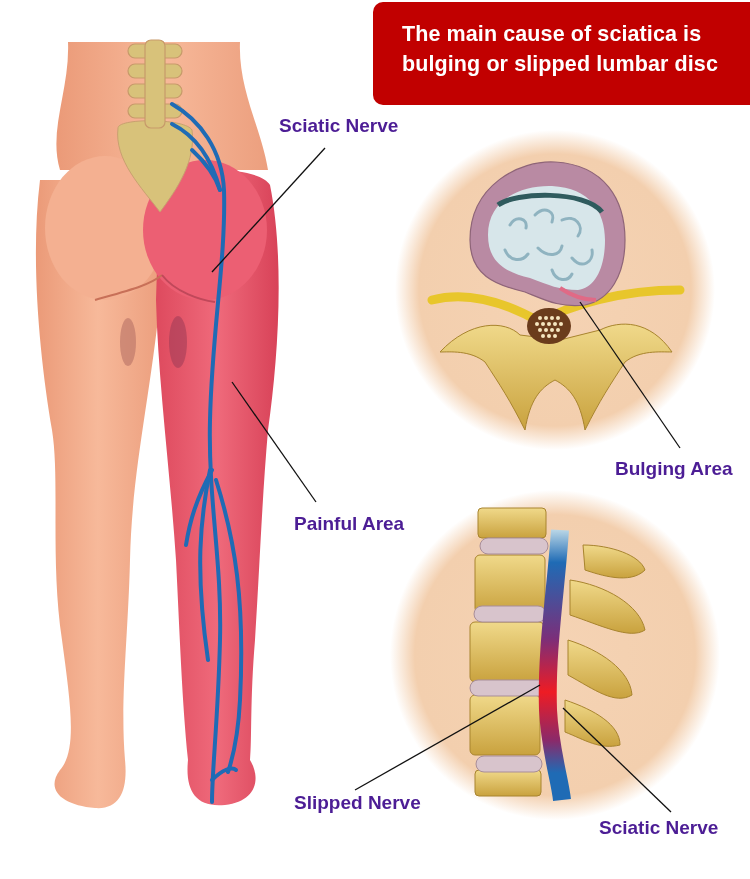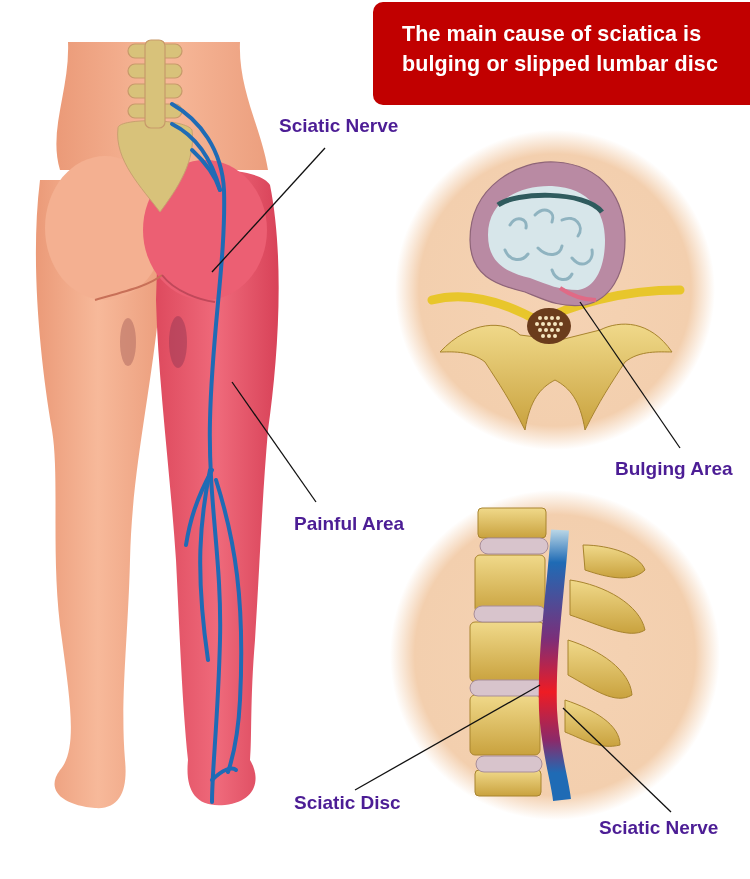--- a/index.html
+++ b/index.html
@@ -167,14 +167,14 @@
 </svg>
 
 <div class="banner">
   <span>The main cause of sciatica is</span>
   <span>bulging or slipped lumbar disc</span>
 </div>
 
 <div class="label" style="left:279px; top:115px;">Sciatic Nerve</div>
 <div class="label" style="left:266px; top:513px;margin-left:28px;">Painful Area</div>
 <div class="label" style="left:615px; top:458px;">Bulging Area</div>
-<div class="label" style="left:294px; top:792px;">Sciatic Disc</div>
+<div class="label" style="left:294px; top:792px;">Slipped Nerve</div>
 <div class="label" style="left:599px; top:817px;">Sciatic Nerve</div>
 
 </body></html>

